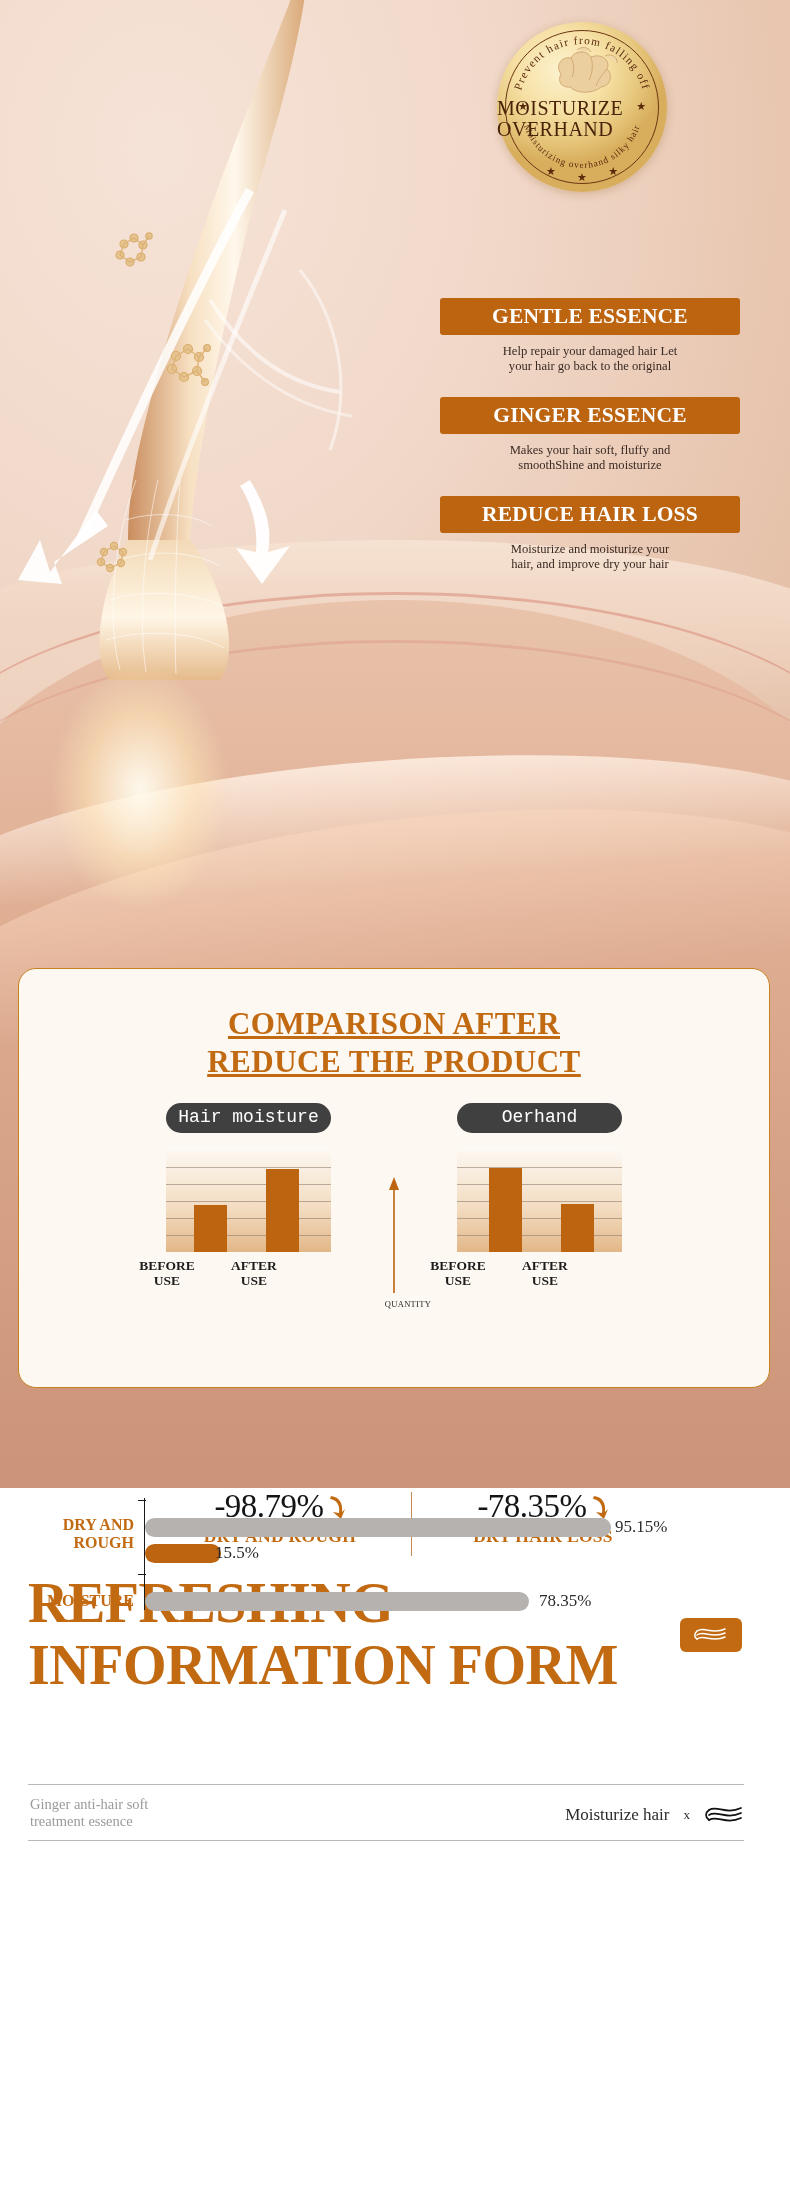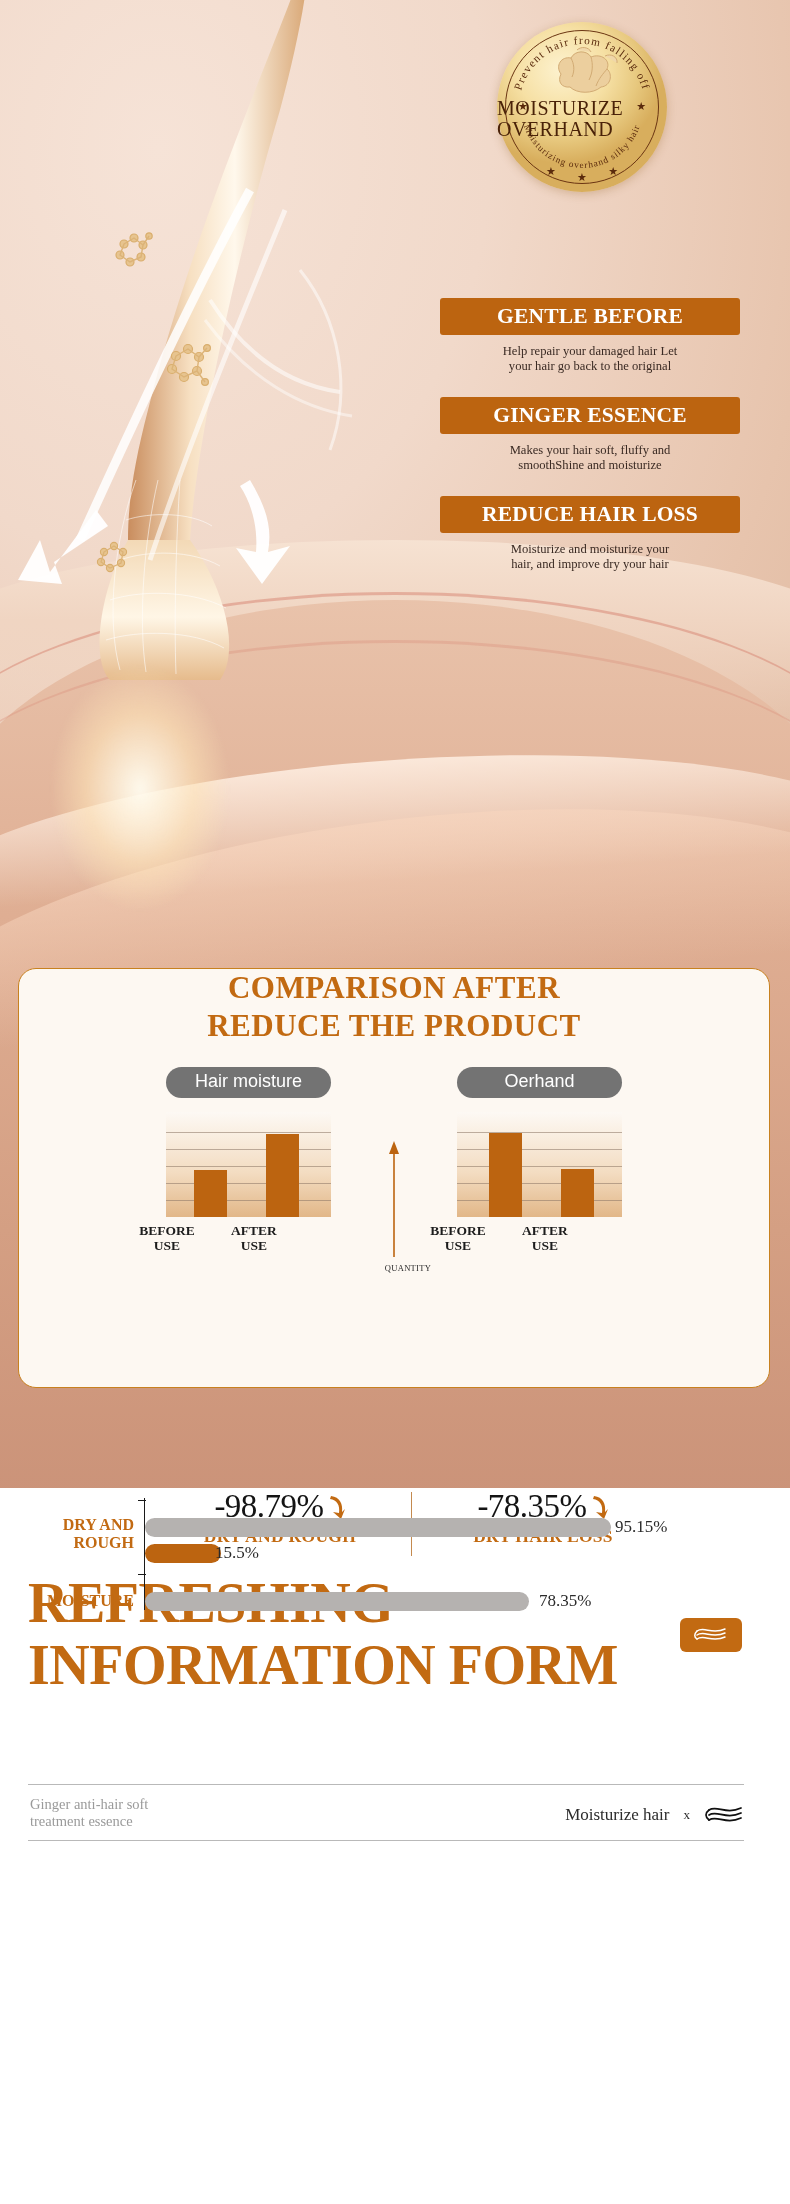--- a/index.html
+++ b/index.html
@@ -98,27 +98,29 @@
 
   
   .cmp-card{
     position:absolute; left:18px; top:968px; width:752px; height:420px;
     background:#fdf8f2; border:1.6px solid #c8811f; border-radius:18px;
   }
   .cmp-title{
     text-align:center; color:#c26a12;
     font-family:"Liberation Serif",serif; font-weight:700;
     font-size:31px; line-height:38px; letter-spacing:.5px;
+    padding-top:36px;
+    text-decoration:underline;
   }
   .cmp-row{ display:flex; justify-content:center; margin-top:22px; position:relative;}
   .cmp-col{ width:225px; }
   .cmp-pill{
-    width:165px; margin:0 auto; background:#737373; color:#fff;
+    width:165px; margin:0 auto; background:#404040; color:#fff;
     border-radius:40px; text-align:center; font-size:18px;
-    padding:4px 0 6px; font-family:Liberation Sans, sans-serif;
+    padding:4px 0 6px; font-family:Liberation Mono, monospace;
   }
   .cmp-plot{
     margin:14px auto 0; width:165px; height:105px; position:relative;
     background:linear-gradient(180deg,#fdf9f4 0%,#f3dcc1 58%,#e2b788 100%);
   }
   .gl{ position:absolute; left:0; right:0; height:1px; background:#8a7464; opacity:.55;}
   .bar{ position:absolute; bottom:0; width:33px; background:#bc6410;}
   .cmp-labels{ display:flex; gap:25px; margin-top:6px;}
   .cmp-lab{
     width:62px; text-align:center; font-family:"Liberation Serif",serif;
@@ -314,21 +316,21 @@
     </svg>
 
     <div class="badge-main">
       <div>MOISTURIZE</div>
       <div>OVERHAND</div>
     </div>
   </div>
 
   <div class="features">
     <div class="feat">
-      <div class="feat-pill">GENTLE BEFORE</div>
+      <div class="feat-pill">GENTLE ESSENCE</div>
       <div class="feat-desc">
         <div>Help repair your damaged hair Let</div>
         <div>your hair go back to the original</div>
       </div>
     </div>
     <div class="feat">
       <div class="feat-pill">GINGER ESSENCE</div>
       <div class="feat-desc">
         <div>Makes your hair soft, fluffy and</div>
         <div>smoothShine and moisturize</div>

